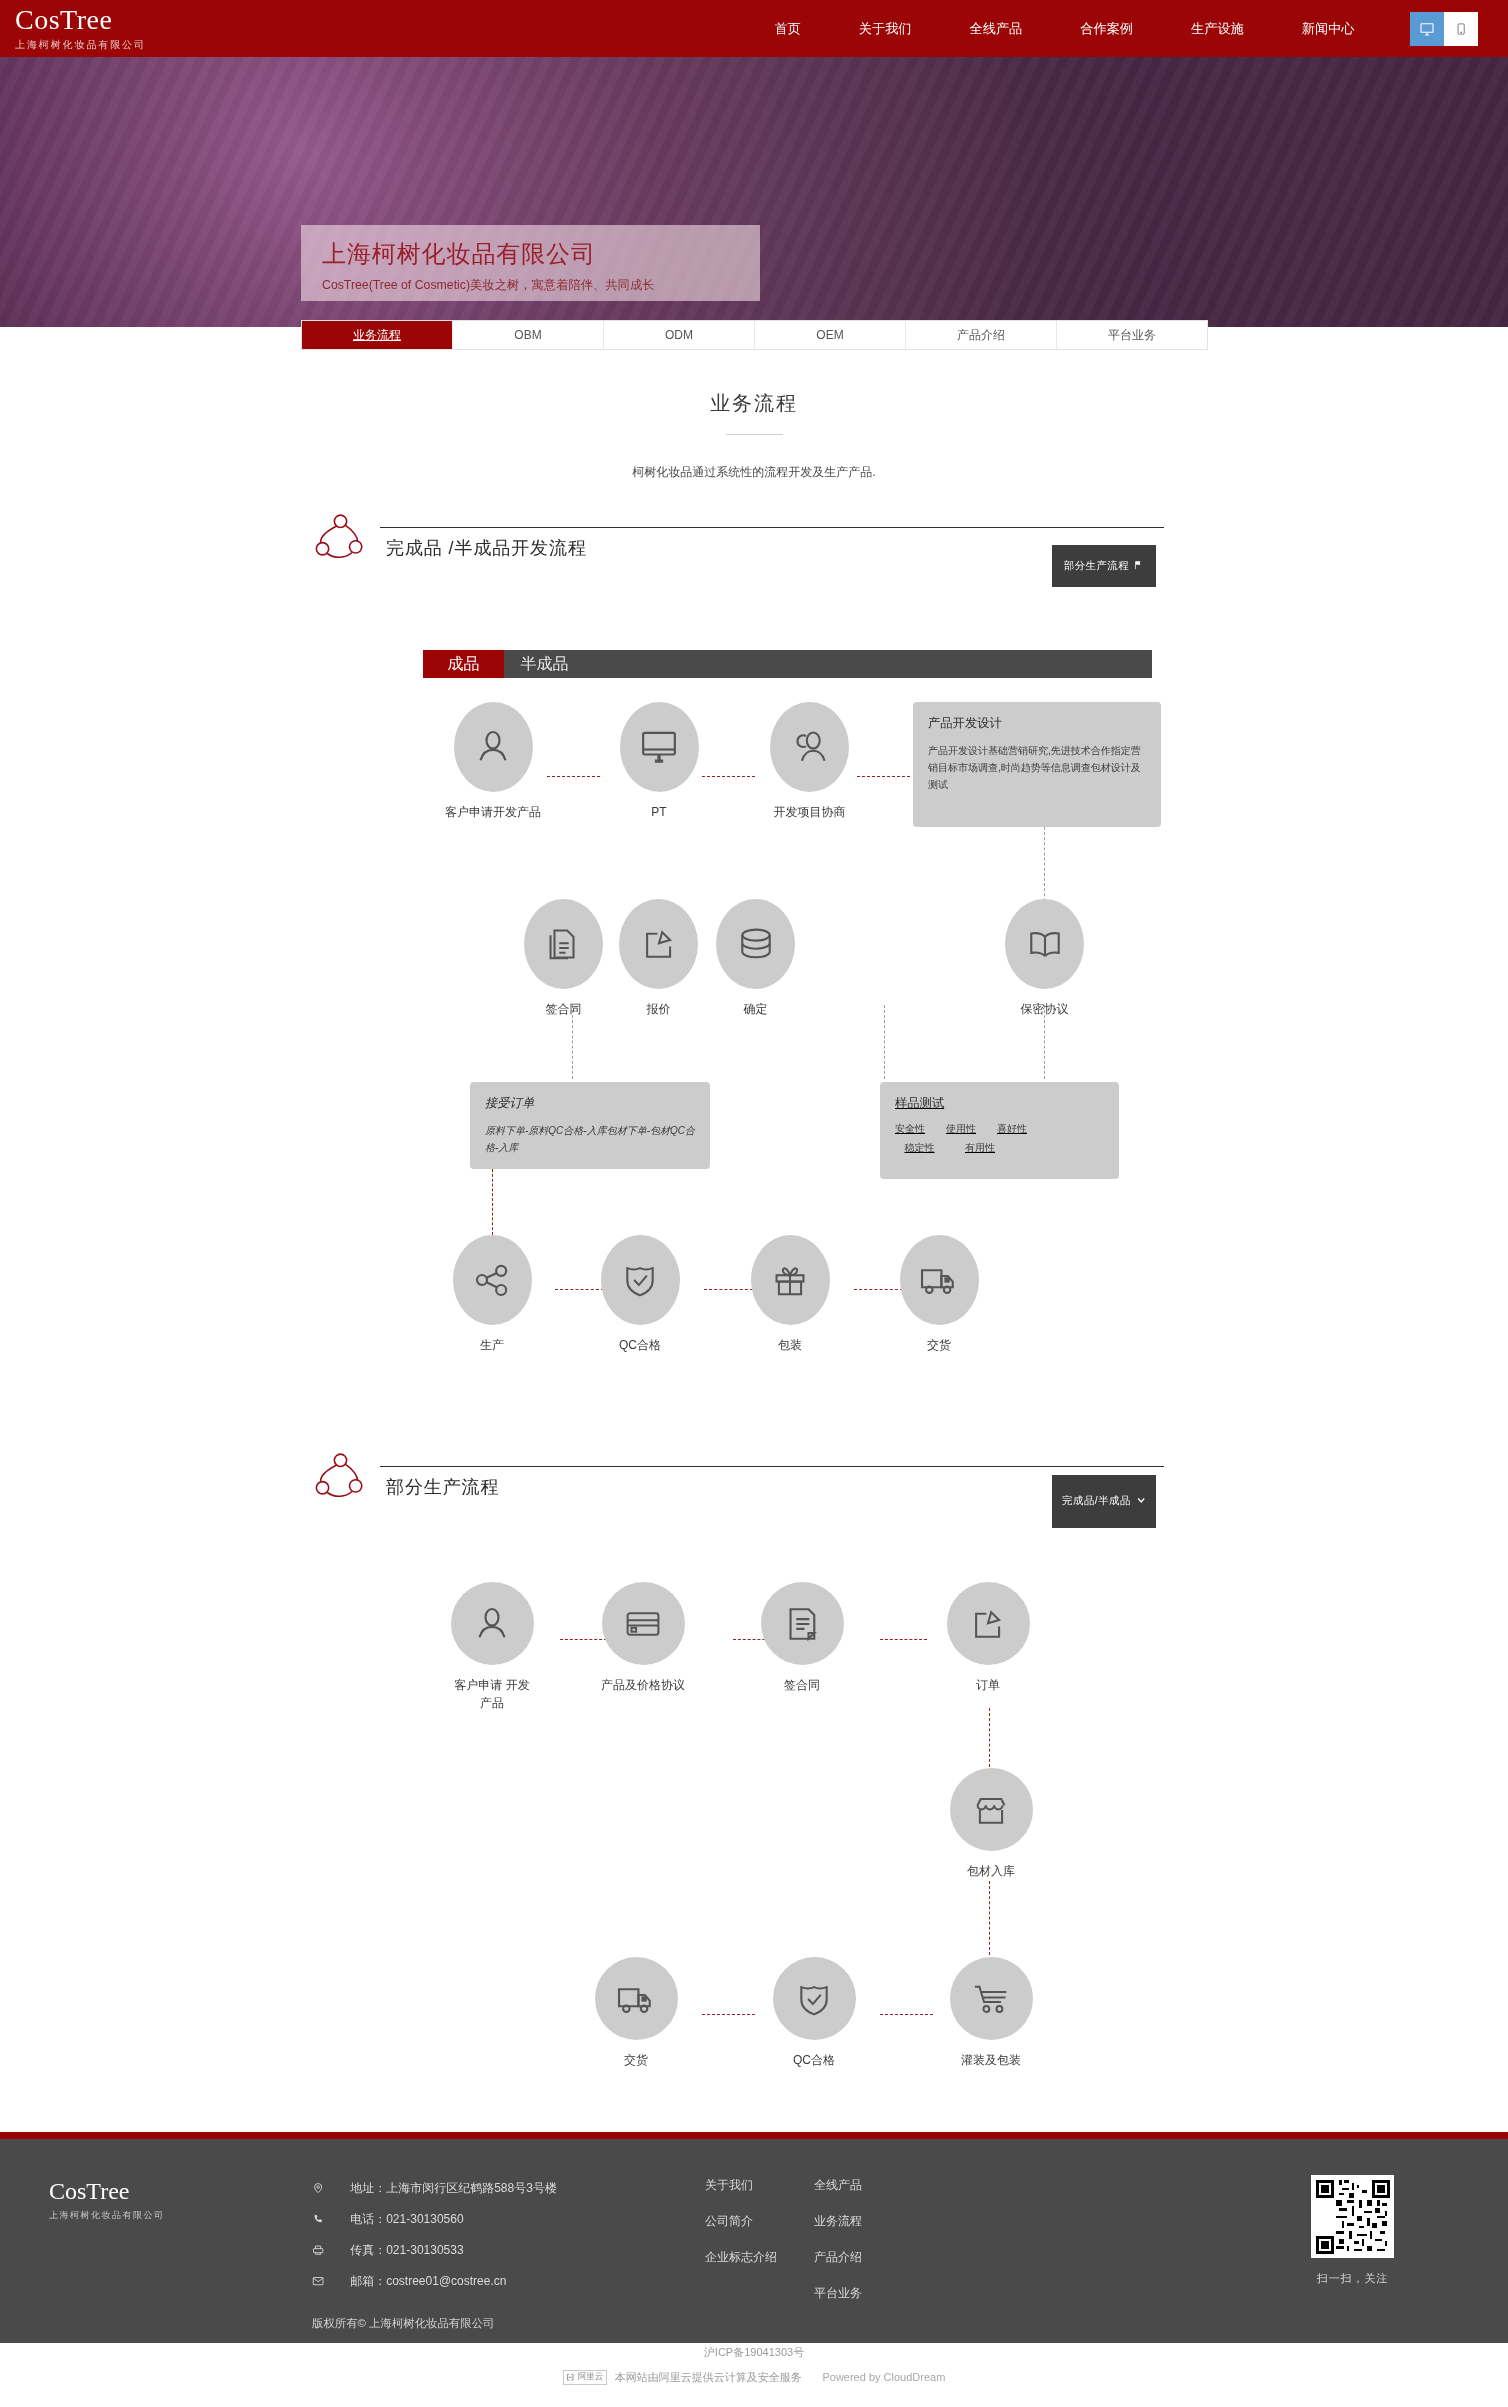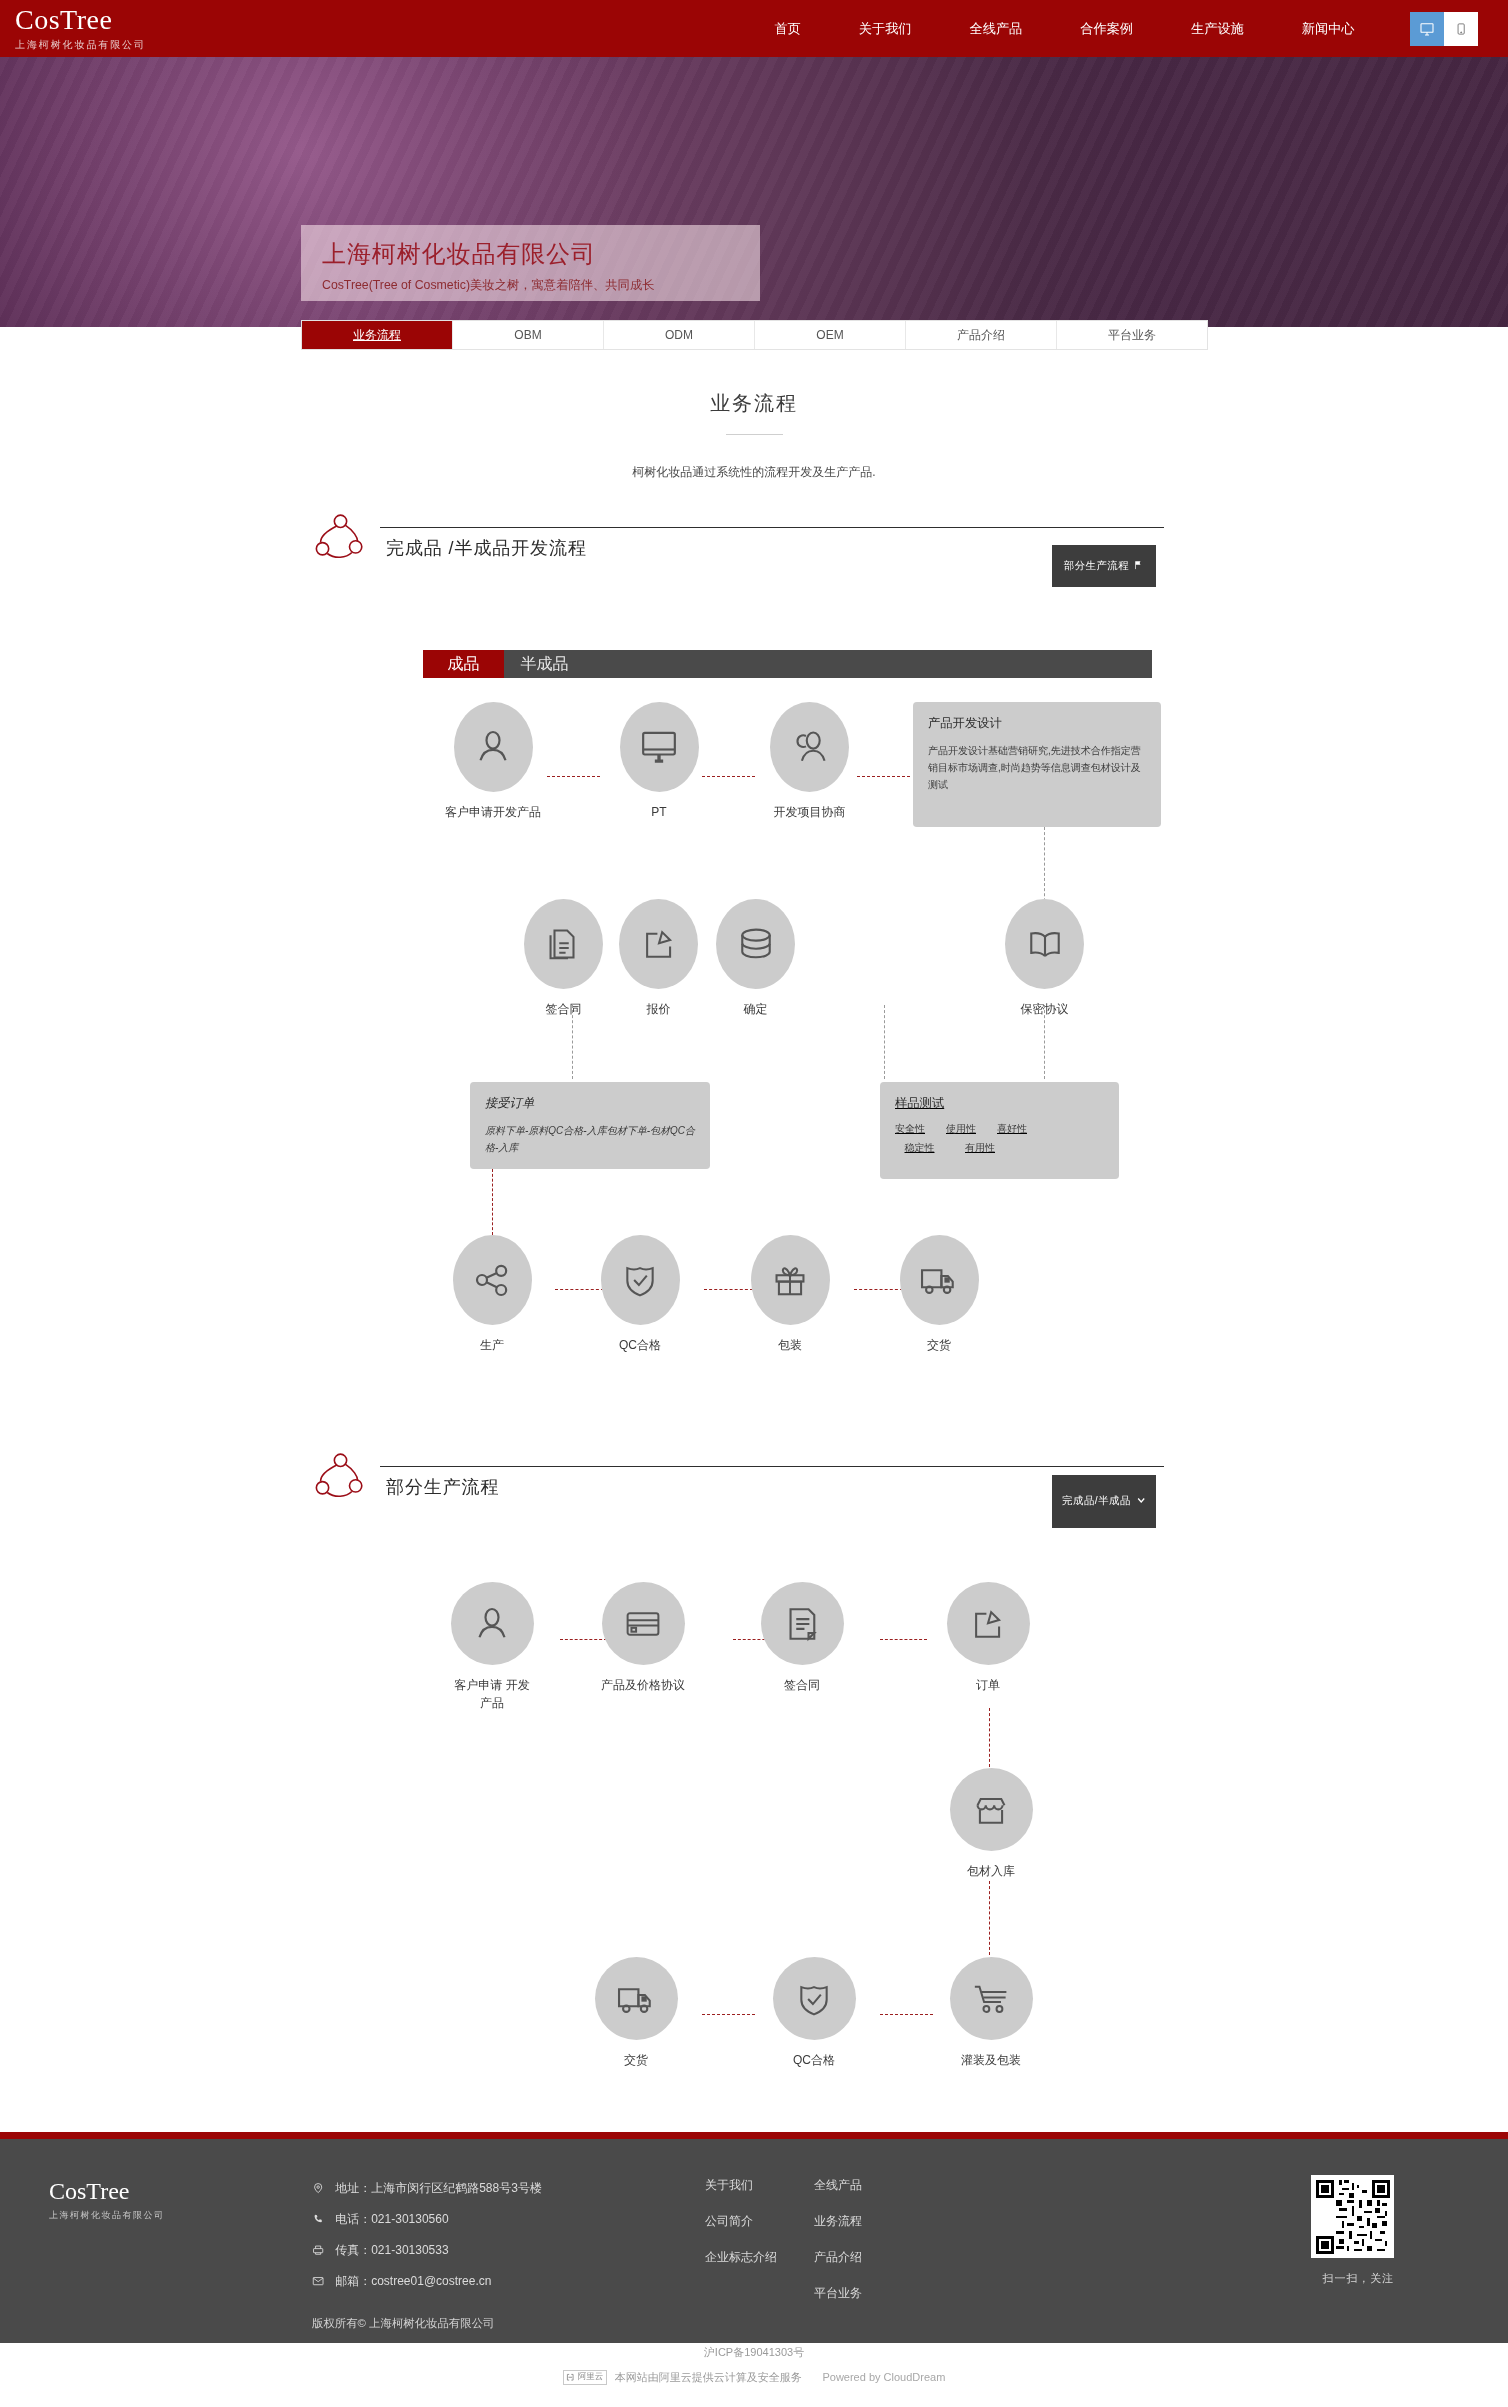--- a/index.html
+++ b/index.html
@@ -162,29 +162,29 @@
     position: absolute; left: 0; top: 2139px; width: 1508px; height: 204px;
     background: #4a4a4a; color: #dcdcdc;
   }
   .f-brand { position: absolute; left: 49px; top: 39px; }
   .f-brand-name {
     font-family: "Liberation Serif", "DejaVu Serif", serif;
     font-size: 24px; color: #ffffff;
   }
   .f-brand-sub { font-size: 9px; color: #c4c4c4; letter-spacing: 1.5px; margin-top: 3.8px; }
   .f-contact { position: absolute; left: 312px; top: 34px; font-size: 12px; line-height: 31px; }
-  .f-line { display: flex; align-items: center; gap: 10px; }
+  .f-line { display: flex; align-items: center; gap: 25px; }
   .f-ico { width: 13.2px; height: 13.2px; display: inline-flex; align-items: center; justify-content: center; }
   .f-copy { margin-top: 11.4px; font-size: 11.4px; color: #d3d3d3; }
   .f-links {
     position: absolute; left: 705px; top: 38px; width: 189px;
     display: grid; grid-template-columns: 109px 80px; row-gap: 19px; font-size: 12px;
   }
   .f-links a { color: #dcdcdc; text-decoration: none; cursor: pointer; }
-  .qr-wrap { position: absolute; right: 114px; top: 36px; text-align: right; padding-left: 8px; }
+  .qr-wrap { position: absolute; right: 114px; top: 36px; text-align: center; padding-left: 8px; }
   .qr { width: 83px; height: 83px; background: #ffffff; padding: 4.7px; }
   .qr-caption { margin-top: 13.2px; font-size: 11px; color: #d6d6d6; letter-spacing: 0.9px; }
 
   .beian {
     position: absolute; left: 0; top: 2343px; width: 1508px; height: 64px;
     background: #ffffff; text-align: center; padding-top: 2px;
   }
   .beian-icp { font-size: 11px; color: #9a9a9a; }
   .beian-row {
     margin-top: 9.5px; font-size: 11px; color: #9a9a9a;

